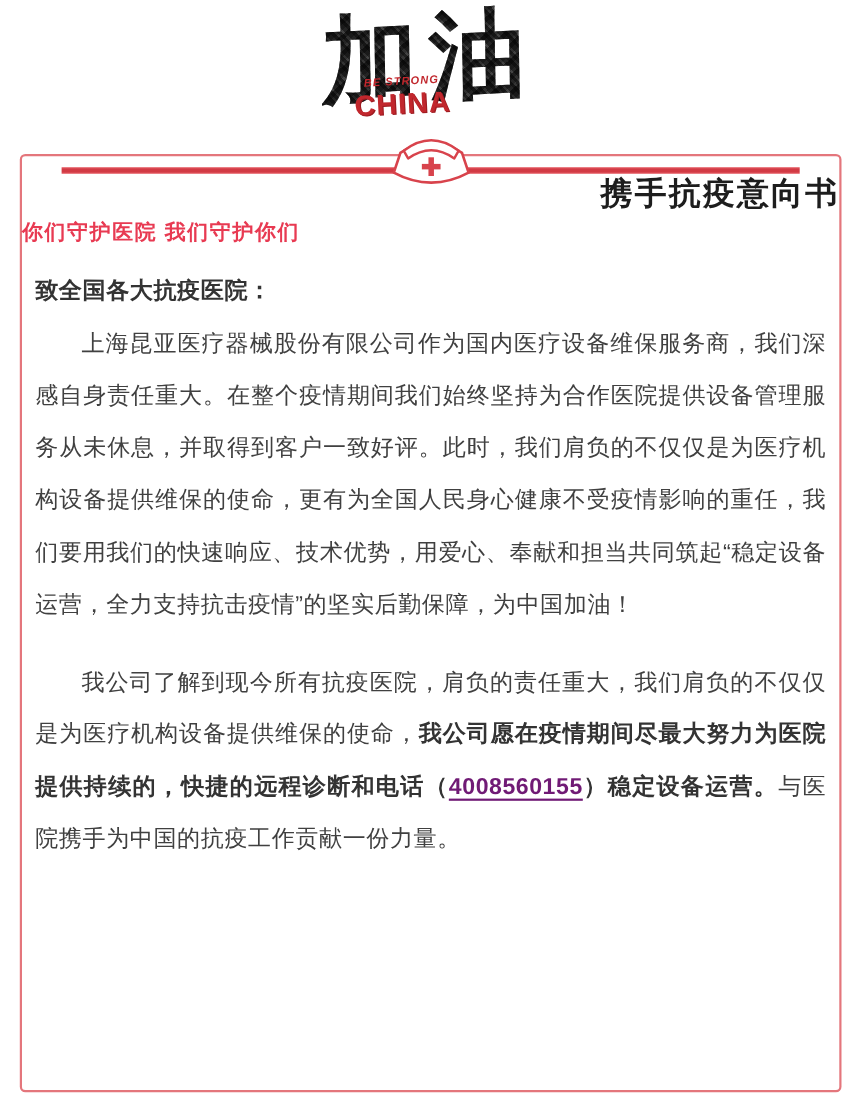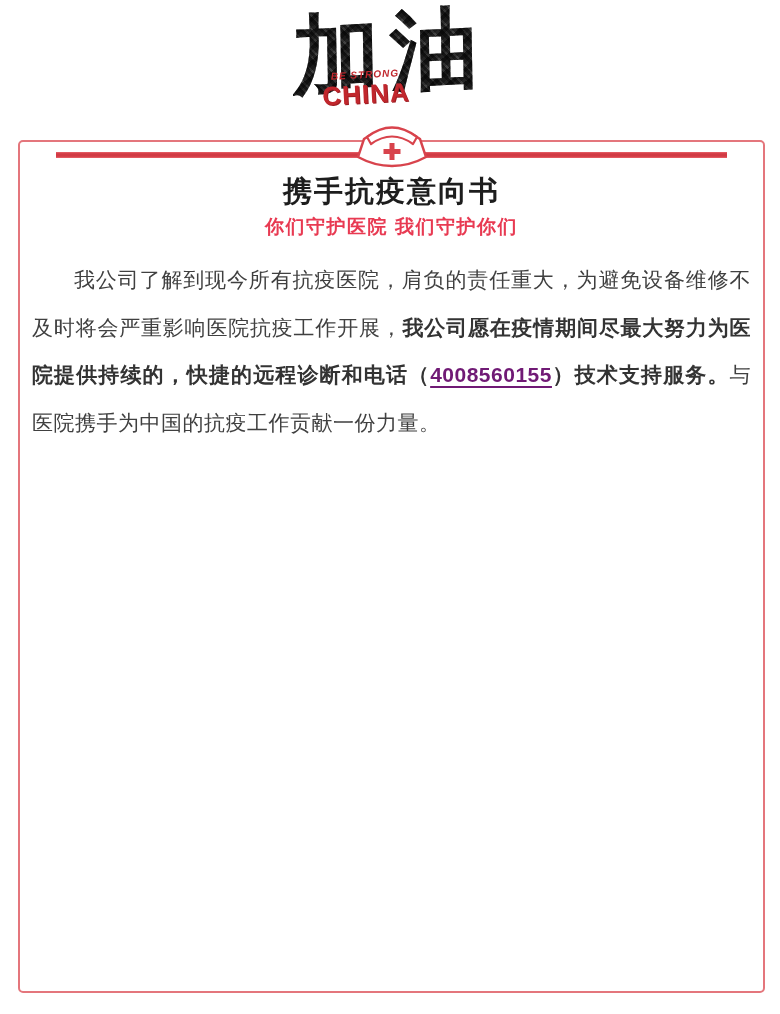--- a/index.html
+++ b/index.html
@@ -87,31 +87,30 @@
     height: 58px;
     z-index: 2;
   }
   .red-divider {
     margin: 10px 36px 0 36px;
     height: 6px;
     background: linear-gradient(#e8636b, #d23a44 30%, #d23a44 70%, #e8636b);
   }
 
   .letter-title {
-    margin-top: 15px;
-    text-align: center;
+    text-align: right;
     font-size: 29px;
     line-height: 36px;
     font-weight: 700;
     letter-spacing: 2px;
     color: #1d1d1d;
   }
   .letter-subtitle {
     margin-top: 6px;
-    text-align: center;
+    text-align: left;
     font-size: 19px;
     line-height: 24px;
     font-weight: 700;
     letter-spacing: 1.5px;
     color: #e83a52;
   }
 
   .letter-content {
     margin-top: 17px;
     padding: 0 12px;
@@ -159,19 +158,21 @@
       <rect x="33.5" y="37" width="17" height="5" fill="#d8434c"></rect>
     </g>
   </svg>
 
   <div class="red-divider"></div>
 
   <div class="letter-title">携手抗疫意向书</div>
   <div class="letter-subtitle">你们守护医院 我们守护你们</div>
 
   <div class="letter-content">
+    <div class="salutation">致全国各大抗疫医院：</div>
 
 
+    <p class="para">上海昆亚医疗器械股份有限公司作为国内医疗设备维保服务商，我们深感自身责任重大。在整个疫情期间我们始终坚持为合作医院提供设备管理服务从未休息，并取得到客户一致好评。此时，我们肩负的不仅仅是为医疗机构设备提供维保的使命，更有为全国人民身心健康不受疫情影响的重任，我们要用我们的快速响应、技术优势，用爱心、奉献和担当共同筑起“稳定设备运营，全力支持抗击疫情”的坚实后勤保障，为中国加油！</p>
 
-    <p class="para"><span>我公司了解到现今所有抗疫医院，肩负的责任重大，为避免设备维修不及时将会严重影响医院抗疫工作开展，</span><span class="bold">我公司愿在疫情期间尽最大努力为医院提供持续的，快捷的远程诊断和电话（</span><span class="phone-num">4008560155</span><span class="bold">）技术支持服务。</span><span>与医院携手为中国的抗疫工作贡献一份力量。</span></p>
+    <p class="para"><span>我公司了解到现今所有抗疫医院，肩负的责任重大，我们肩负的不仅仅是为医疗机构设备提供维保的使命，</span><span class="bold">我公司愿在疫情期间尽最大努力为医院提供持续的，快捷的远程诊断和电话（</span><span class="phone-num">4008560155</span><span class="bold">）稳定设备运营。</span><span>与医院携手为中国的抗疫工作贡献一份力量。</span></p>
 
   </div>
 </div>
 
 </body></html>

